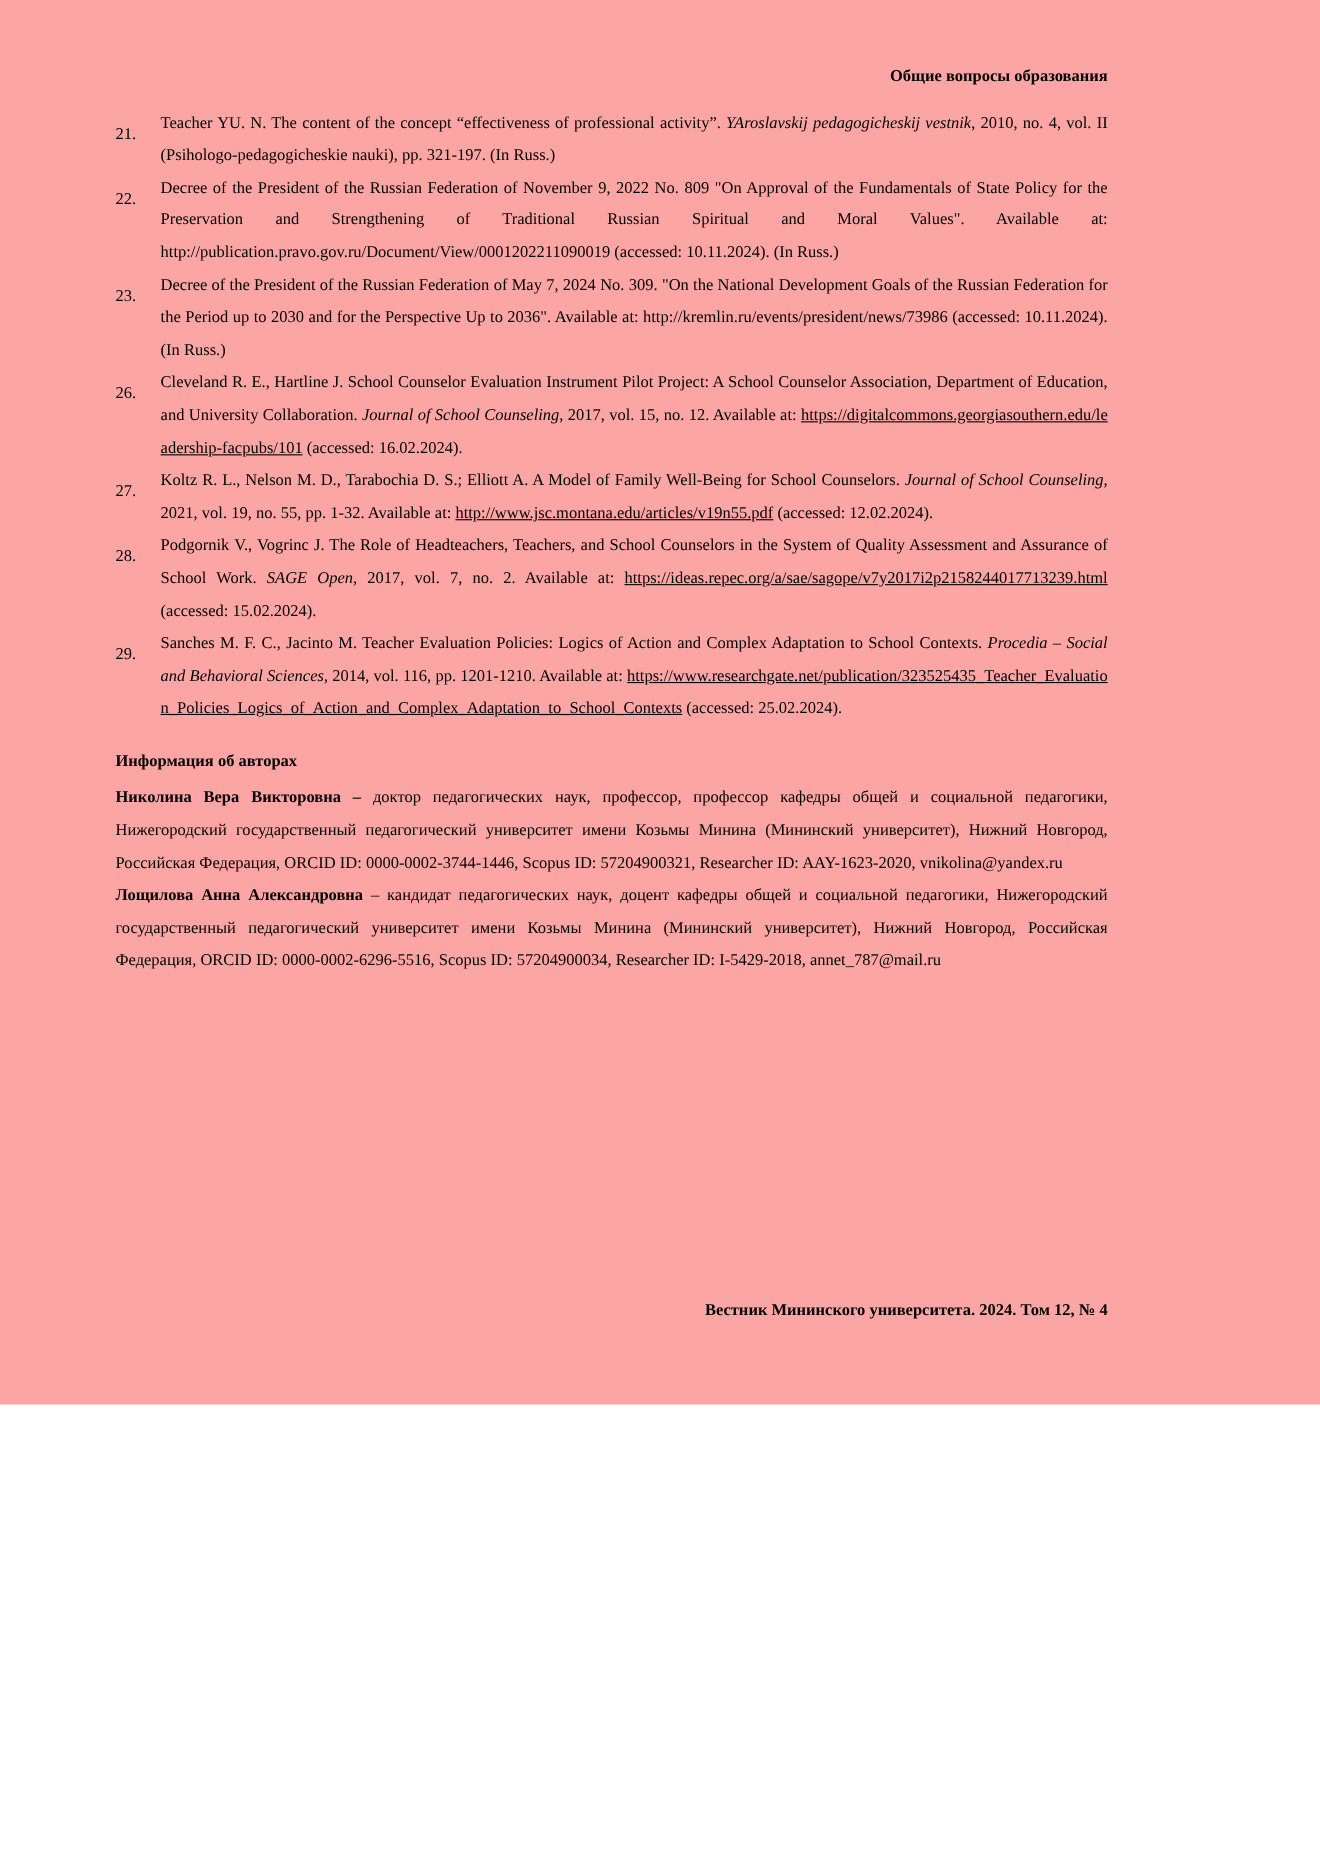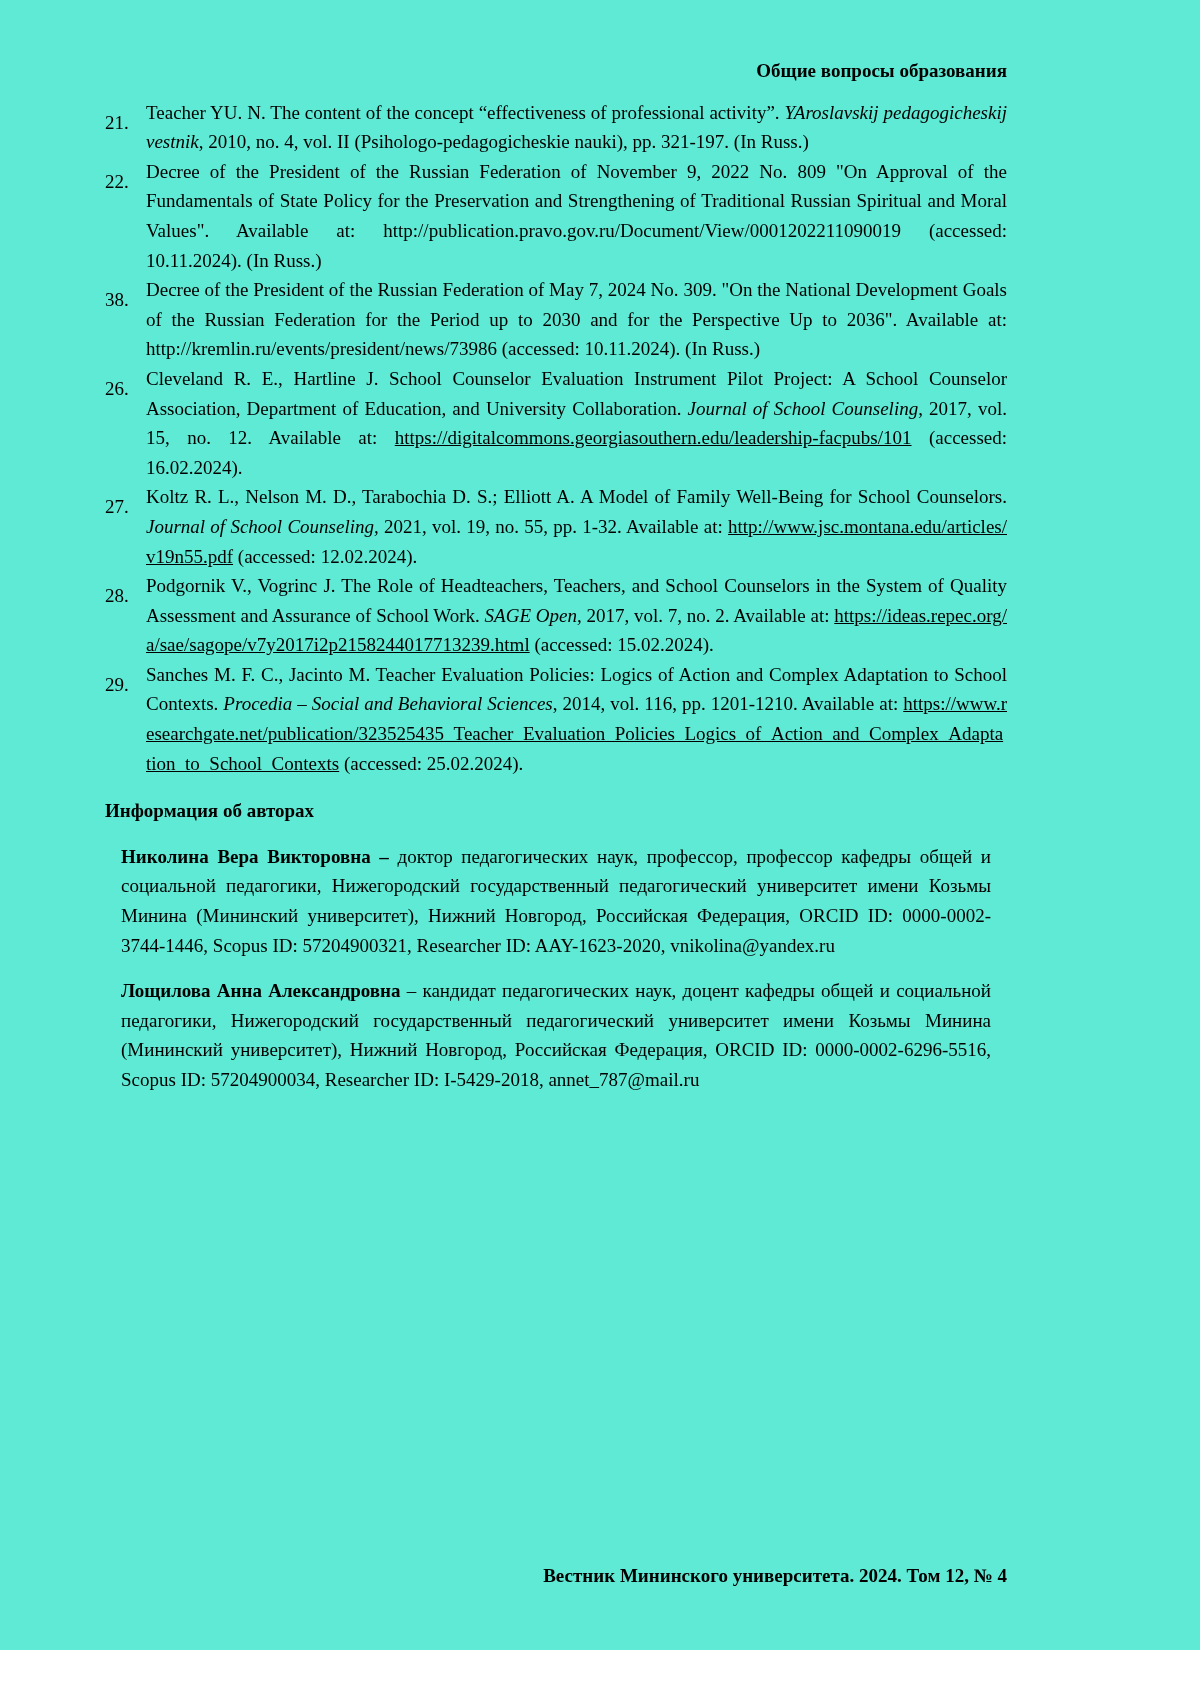--- a/index.html
+++ b/index.html
@@ -1,24 +1,24 @@
 <!DOCTYPE html>
 <html><head>
 <meta charset="utf-8">
 <style>
   * { box-sizing: border-box; }
   html, body { margin: 0; padding: 0; background: #ffffff; }
   .page {
     width: 1200px;
-    height: 1650px;
+    height: 1277px;
     position: relative;
-    background: #5eead4;
+    background: #fca5a5;
     color: #000000;
     font-family: "Liberation Serif", "DejaVu Serif", serif;
-    font-size: 19px;
+    font-size: 15px;
     line-height: 29.6px;
     padding: 56px 193px 0 105px;
     overflow: hidden;
   }
   .running-head {
     text-align: right;
     font-weight: bold;
     margin: 0 0 12px 0;
   }
   .refs { list-style: none; margin: 0; padding: 0; }
@@ -36,38 +36,38 @@
     color: #000000;
     cursor: pointer;
   }
   .seg-bold { font-weight: bold; }
   .copyright { margin: 22px 0 0 0; }
   .authors-title {
     text-align: left;
     font-weight: bold;
     margin: 18px 0 4px 0;
   }
-  .author-entry { margin: 16px; text-align: justify; }
+  .author-entry { margin: 0; text-align: justify; }
   .footer {
     position: absolute;
     right: 193px;
-    bottom: 59px;
+    bottom: 70px;
     font-weight: bold;
     white-space: nowrap;
   }
 </style>
 </head>
 <body>
 
 <div class="page">
   <div class="running-head">Общие вопросы образования</div>
   <ol class="refs">
       <li class="ref-item"><span class="ref-num">21.</span><span class="seg-normal">Teacher YU. N. The content of the concept “effectiveness of professional activity”. </span><span class="seg-italic">YAroslavskij pedagogicheskij vestnik</span><span class="seg-normal">, 2010, no. 4, vol. II (Psihologo-pedagogicheskie nauki), pp. 321-197. (In Russ.)</span></li>
       <li class="ref-item"><span class="ref-num">22.</span><span class="seg-normal">Decree of the President of the Russian Federation of November 9, 2022 No. 809 "On Approval of the Fundamentals of State Policy for the Preservation and Strengthening of Traditional Russian Spiritual and Moral Values". Available at: http://publication.pravo.gov.ru/Document/View/0001202211090019 (accessed: 10.11.2024). (In Russ.)</span></li>
-      <li class="ref-item"><span class="ref-num">38.</span><span class="seg-normal">Decree of the President of the Russian Federation of May 7, 2024 No. 309. "On the National Development Goals of the Russian Federation for the Period up to 2030 and for the Perspective Up to 2036". Available at: http://kremlin.ru/events/president/news/73986 (accessed: 10.11.2024). (In Russ.)</span></li>
+      <li class="ref-item"><span class="ref-num">23.</span><span class="seg-normal">Decree of the President of the Russian Federation of May 7, 2024 No. 309. "On the National Development Goals of the Russian Federation for the Period up to 2030 and for the Perspective Up to 2036". Available at: http://kremlin.ru/events/president/news/73986 (accessed: 10.11.2024). (In Russ.)</span></li>
       <li class="ref-item"><span class="ref-num">26.</span><span class="seg-normal">Cleveland R. E., Hartline J. School Counselor Evaluation Instrument Pilot Project: A School Counselor Association, Department of Education, and University Collaboration. </span><span class="seg-italic">Journal of School Counseling</span><span class="seg-normal">, 2017, vol. 15, no. 12. Available at: </span><span class="seg-link">https://digitalcommons.georgiasouthern.edu/leadership-facpubs/101</span><span class="seg-normal"> (accessed: 16.02.2024).</span></li>
       <li class="ref-item"><span class="ref-num">27.</span><span class="seg-normal">Koltz R. L., Nelson M. D., Tarabochia D. S.; Elliott A. A Model of Family Well-Being for School Counselors. </span><span class="seg-italic">Journal of School Counseling,</span><span class="seg-normal"> 2021, vol. 19, no. 55, pp. 1-32. Available at: </span><span class="seg-link">http://www.jsc.montana.edu/articles/v19n55.pdf</span><span class="seg-normal"> (accessed: 12.02.2024).</span></li>
       <li class="ref-item"><span class="ref-num">28.</span><span class="seg-normal">Podgornik V., Vogrinc J. The Role of Headteachers, Teachers, and School Counselors in the System of Quality Assessment and Assurance of School Work. </span><span class="seg-italic">SAGE Open,</span><span class="seg-normal"> 2017, vol. 7, no. 2. Available at: </span><span class="seg-link">https://ideas.repec.org/a/sae/sagope/v7y2017i2p2158244017713239.html</span><span class="seg-normal"> (accessed: 15.02.2024).</span></li>
       <li class="ref-item"><span class="ref-num">29.</span><span class="seg-normal">Sanches M. F. C., Jacinto M. Teacher Evaluation Policies: Logics of Action and Complex Adaptation to School Contexts. </span><span class="seg-italic">Procedia – Social and Behavioral Sciences</span><span class="seg-normal">, 2014, vol. 116, pp. 1201-1210. Available at: </span><span class="seg-link">https://www.researchgate.net/publication/323525435_Teacher_Evaluation_Policies_Logics_of_Action_and_Complex_Adaptation_to_School_Contexts</span><span class="seg-normal"> (accessed: 25.02.2024).</span></li>
     </ol>
   <div class="authors-title">Информация об авторах</div>
   <div class="authors">
       <p class="author-entry"><span class="seg-bold">Николина Вера Викторовна –</span><span class="seg-normal"> доктор педагогических наук, профессор, профессор кафедры общей и социальной педагогики, Нижегородский государственный педагогический университет имени Козьмы Минина (Мининский университет), Нижний Новгород, Российская Федерация, ORCID ID: 0000-0002-3744-1446, Scopus ID: 57204900321, Researcher ID: AAY-1623-2020, vnikolina@yandex.ru</span></p>
       <p class="author-entry"><span class="seg-bold">Лощилова Анна Александровна</span><span class="seg-normal"> – кандидат педагогических наук, доцент кафедры общей и социальной педагогики, Нижегородский государственный педагогический университет имени Козьмы Минина (Мининский университет), Нижний Новгород, Российская Федерация, ORCID ID: 0000-0002-6296-5516, Scopus ID: 57204900034, Researcher ID: I-5429-2018, annet_787@mail.ru</span></p>
     </div>

